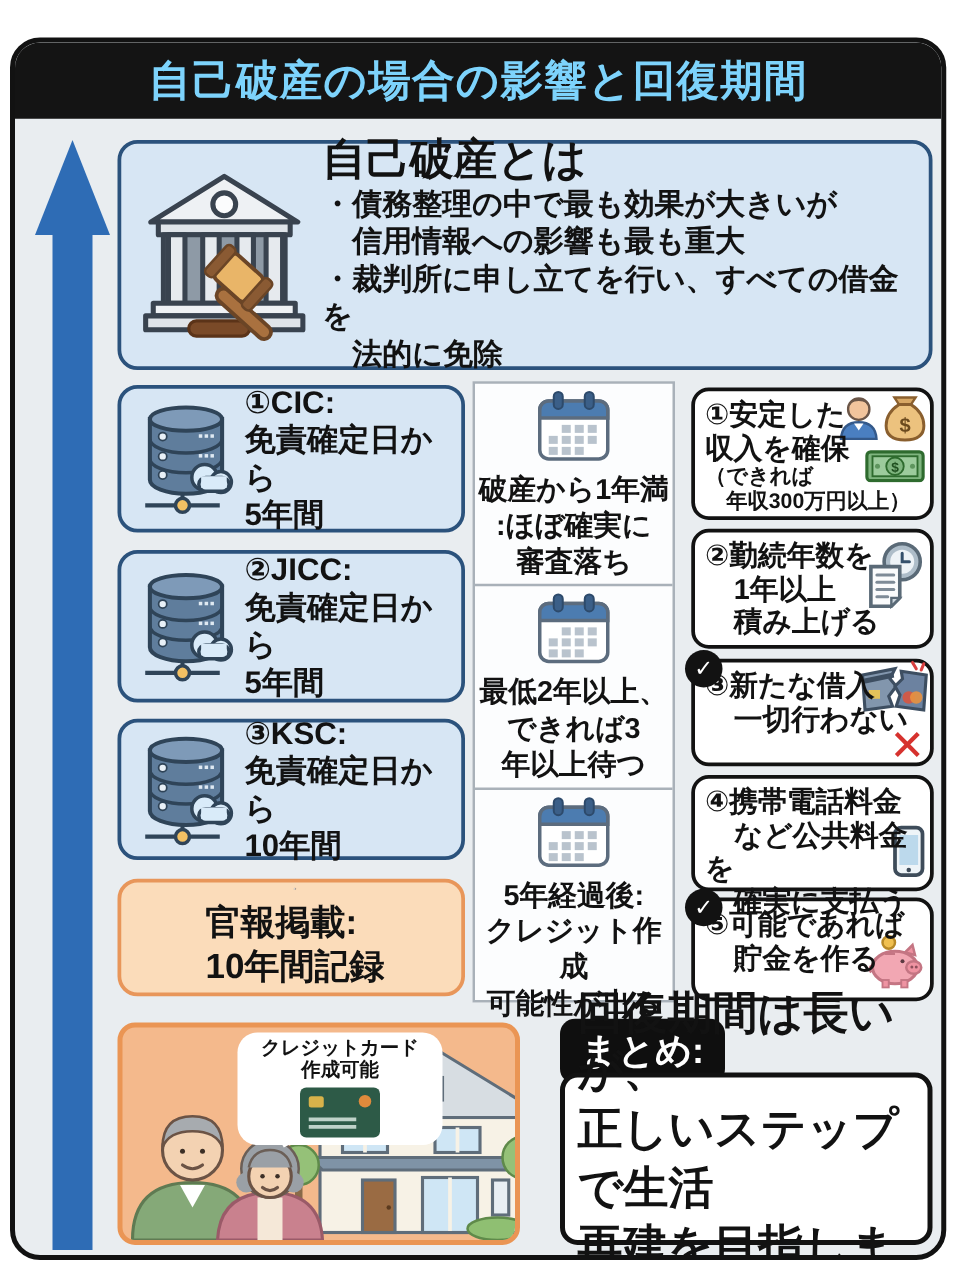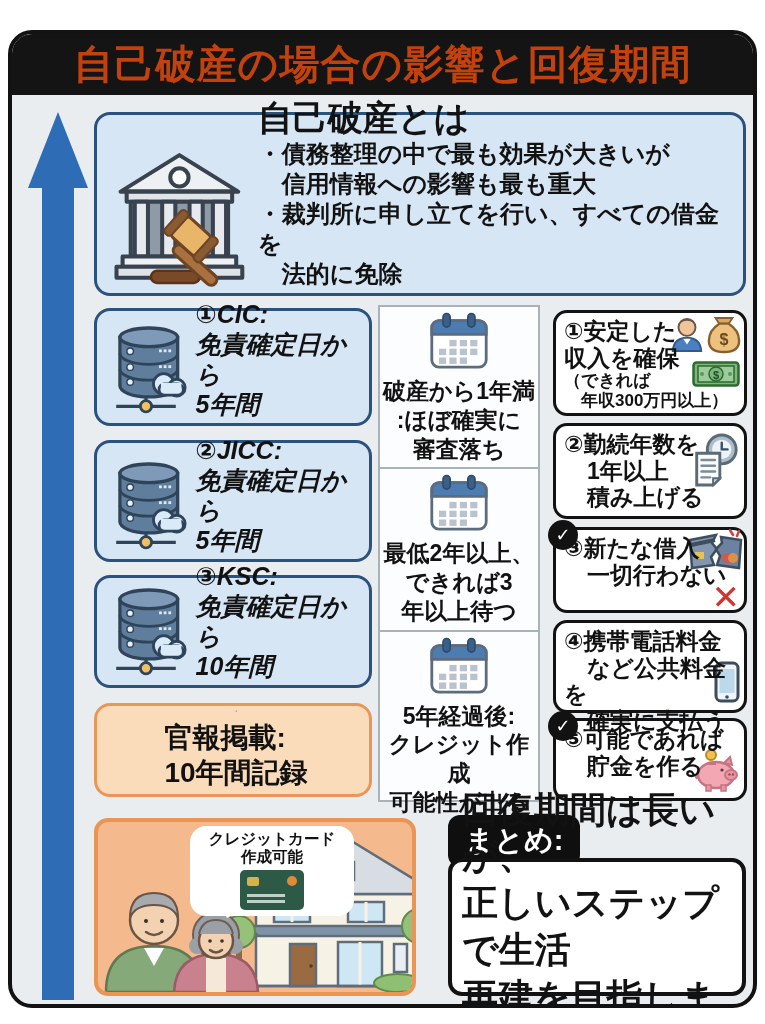--- a/index.html
+++ b/index.html
@@ -10,40 +10,40 @@
   }
   .container{
     position:absolute;left:8px;top:30px;width:749px;height:978px;
     background:#e9edf0;border:4px solid #121212;border-radius:24px;
     box-sizing:border-box;overflow:hidden;
   }
   .header{
     position:absolute;left:0;top:0;width:100%;height:61px;background:#141414;
     display:flex;align-items:center;justify-content:center;
   }
-  .header h1{margin:0;font-size:40px;font-weight:800;color:#c2410c;letter-spacing:1px;white-space:nowrap;}
+  .header h1{margin:0;font-size:34px;font-weight:800;color:#7dd3fc;letter-spacing:1px;white-space:nowrap;}
 
   
   .arrow-head{
     position:absolute;left:16px;top:78px;width:0;height:0;
     border-left:30px solid transparent;border-right:30px solid transparent;
     border-bottom:76px solid #2e6cb5;
   }
   .arrow-shaft{position:absolute;left:30px;top:150px;width:32px;height:816px;background:#2e6cb5;}
 
   .blue-card{
     position:absolute;background:#d7e6f4;border:3px solid #2b527c;border-radius:16px;
-    box-sizing:border-box;display:flex;align-items:flex-end;
+    box-sizing:border-box;display:flex;align-items:center;
   }
   .intro{left:82px;top:78px;width:652px;height:184px;padding:4px 10px;gap:6px;}
   .intro-txt h2{margin:0 0 2px 0;font-size:35px;font-weight:800;line-height:1.1;}
   .intro-txt p{margin:0;font-size:24px;font-weight:700;line-height:1.25;white-space:pre-line;}
 
   .bureau{left:82px;width:278px;padding:4px 4px 4px 8px;gap:2px;}
-  .bureau .txt{font-size:25px;font-weight:800;line-height:1.2;white-space:pre-line;font-style:italic;}
+  .bureau .txt{font-size:25px;font-weight:800;line-height:1.2;white-space:pre-line;}
   .b1{top:274px;height:118px;}
   .b2{top:406px;height:122px;}
   .b3{top:541px;height:113px;}
 
   .gazette{
     position:absolute;left:82px;top:669px;width:278px;height:94px;
     background:#fbdcba;border:3px solid #e8965a;border-radius:16px;box-sizing:border-box;
     display:flex;align-items:center;padding:4px 4px 4px 10px;gap:8px;flex-direction:column;
   }
   .gazette .txt{font-size:28px;font-weight:800;line-height:1.25;white-space:pre-line;}

